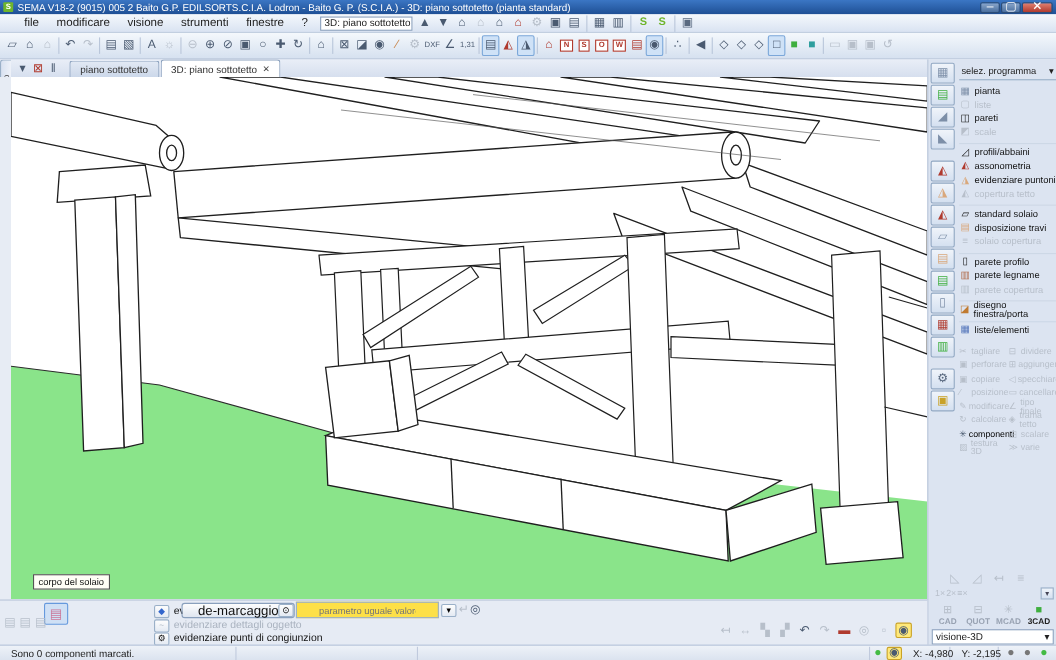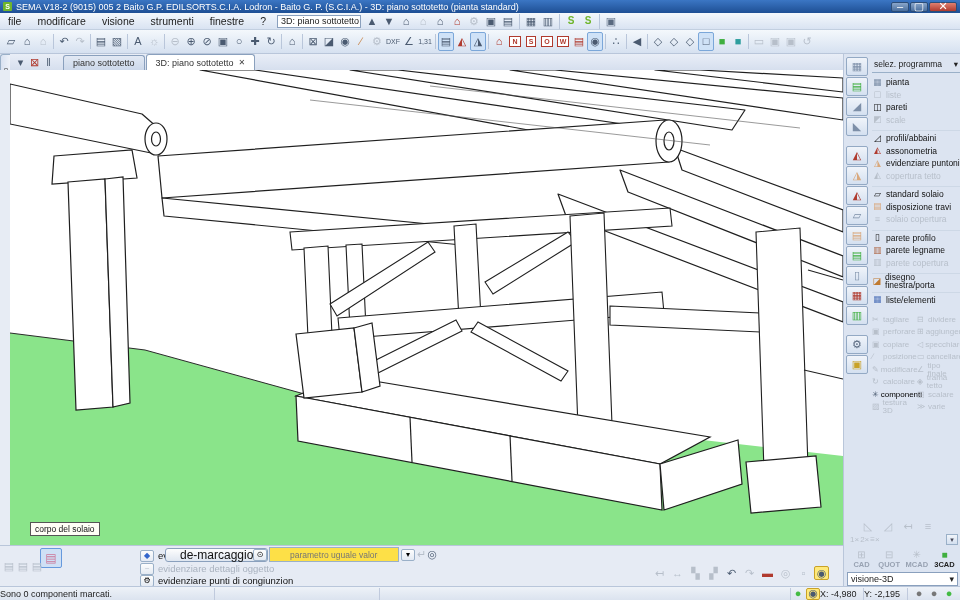--- a/index.html
+++ b/index.html
@@ -9,21 +9,21 @@
 
 
 .titlebar{position:absolute;left:0;top:0;width:960px;height:13px;background:linear-gradient(#3b76c4,#1e4f94);color:#fff;font-size:9px;display:flex;align-items:center;padding:0 3px;gap:4px;white-space:nowrap}
 .logo{width:9px;height:9px;background:#6fb52c;color:#fff;font-weight:bold;font-size:7px;display:flex;align-items:center;justify-content:center;border-radius:1px;flex:0 0 auto}
 .title-text{overflow:hidden;text-overflow:ellipsis}
 .wctl{margin-left:auto;display:flex;gap:1px}
 .wctl .it{width:18px;height:10px;font-size:7px;display:flex;align-items:center;justify-content:center;background:linear-gradient(#8aa6ca,#4a6f9e);border:1px solid #2c4d77;border-radius:2px;color:#fff;cursor:pointer}
 .wctl .it.close{background:linear-gradient(#e08070,#b03a2e);width:28px}
 
 
-.menubar{position:absolute;left:0;top:13px;width:960px;height:17px;background:linear-gradient(#f4f8fc,#d9e3f2);display:flex;align-items:center;font-size:10.5px;color:#222;padding:0 0;border-bottom:1px solid #c2cfe0;white-space:nowrap}
+.menubar{position:absolute;left:0;top:13px;width:960px;height:17px;background:linear-gradient(#f4f8fc,#d9e3f2);display:flex;align-items:center;font-size:10.5px;color:#222;padding:0 14px;border-bottom:1px solid #c2cfe0;white-space:nowrap}
 .menu-item{padding:0 8px;cursor:default}
 .combo{display:flex;align-items:center;justify-content:space-between;background:#fff;border:1px solid #8aa0bd;font-size:9px;height:13px;padding:0 3px;color:#222}
 .menubar .combo{width:84px;margin:0 3px}
 .strip{display:flex;align-items:center;gap:1px}
 .it{display:inline-flex;align-items:center;justify-content:center;cursor:pointer;color:#4a5a70}
 .g{font-size:11px;line-height:1}
 .t{font-size:7px;line-height:1}
 .it.dis{color:#b7bfca}
 .it.dis .g,.it.dis .t{color:#b7bfca}
 .it.act{background:#cfe2f7;border:1px solid #7ba7d9;border-radius:2px}
@@ -93,21 +93,21 @@
 .brow.dis .lbl{color:#a9b2bf}
 .brow.dis .mini-btn{color:#b7bfca}
 .pushbtn{height:14px;border:1px solid #8aa0bd;border-radius:3px;background:linear-gradient(#fdfdfd,#dfe6f0);font-size:12px;padding:0 14px;display:inline-flex;align-items:center;cursor:pointer;color:#111}
 .paramwrap{position:absolute;left:253px;top:1px;display:flex;align-items:center;gap:2px}
 .paraminput{width:130px;height:15px;border:1px solid #9ab0c8;font-size:8.5px;padding:0 20px;color:#555;background:#fde047}
 .minirow{position:absolute;left:652px;top:20px;display:flex;gap:3px}
 .minirow .it{width:15px;height:14px;font-size:10px}
 
 
 .statusbar{position:absolute;left:0;top:586px;width:960px;height:14px;background:linear-gradient(#eef2f8,#dbe3ef);border-top:1px solid #b9c6da;display:flex;align-items:center;font-size:9px;color:#222}
-.scell{height:12px;display:flex;align-items:center;padding:0 0;border-right:1px solid #c0cadd;white-space:nowrap}
+.scell{height:12px;display:flex;align-items:center;padding:0 10px;border-right:1px solid #c0cadd;white-space:nowrap}
 .scell.grow{flex:1}
 .statusbar .it{width:14px;height:12px;font-size:9px}
 .dots{display:flex;gap:1px;padding:0 4px}
 </style>
 </head>
 <body>
 
 <div class="screen">
 
   <div class="titlebar">

